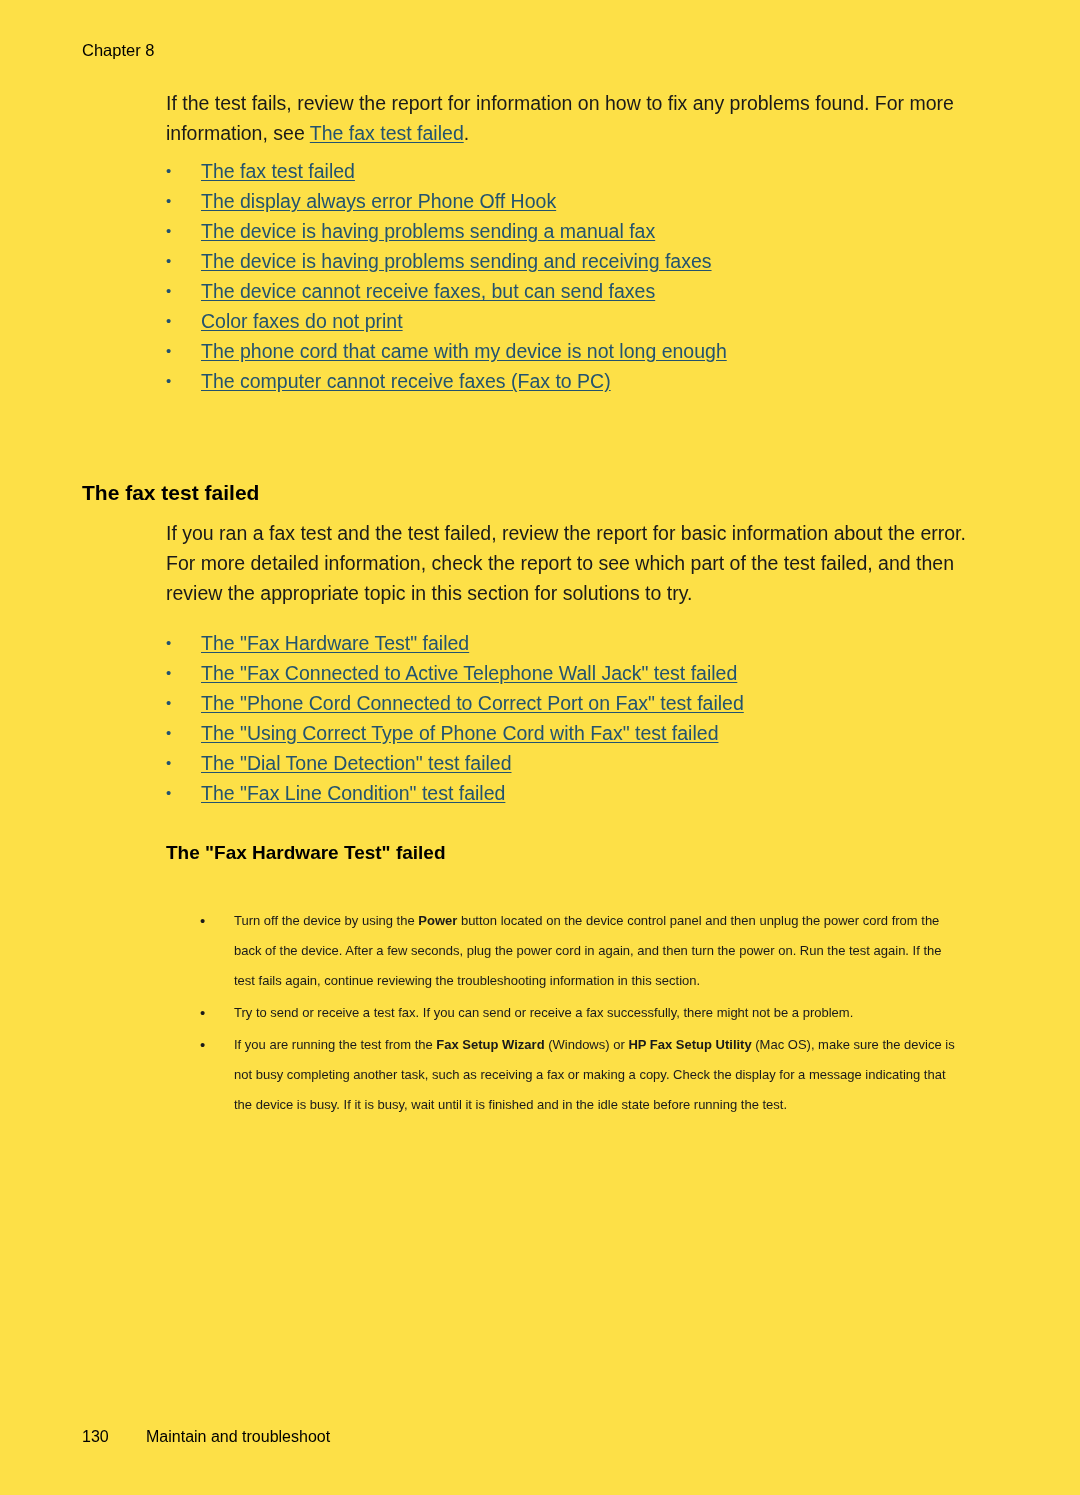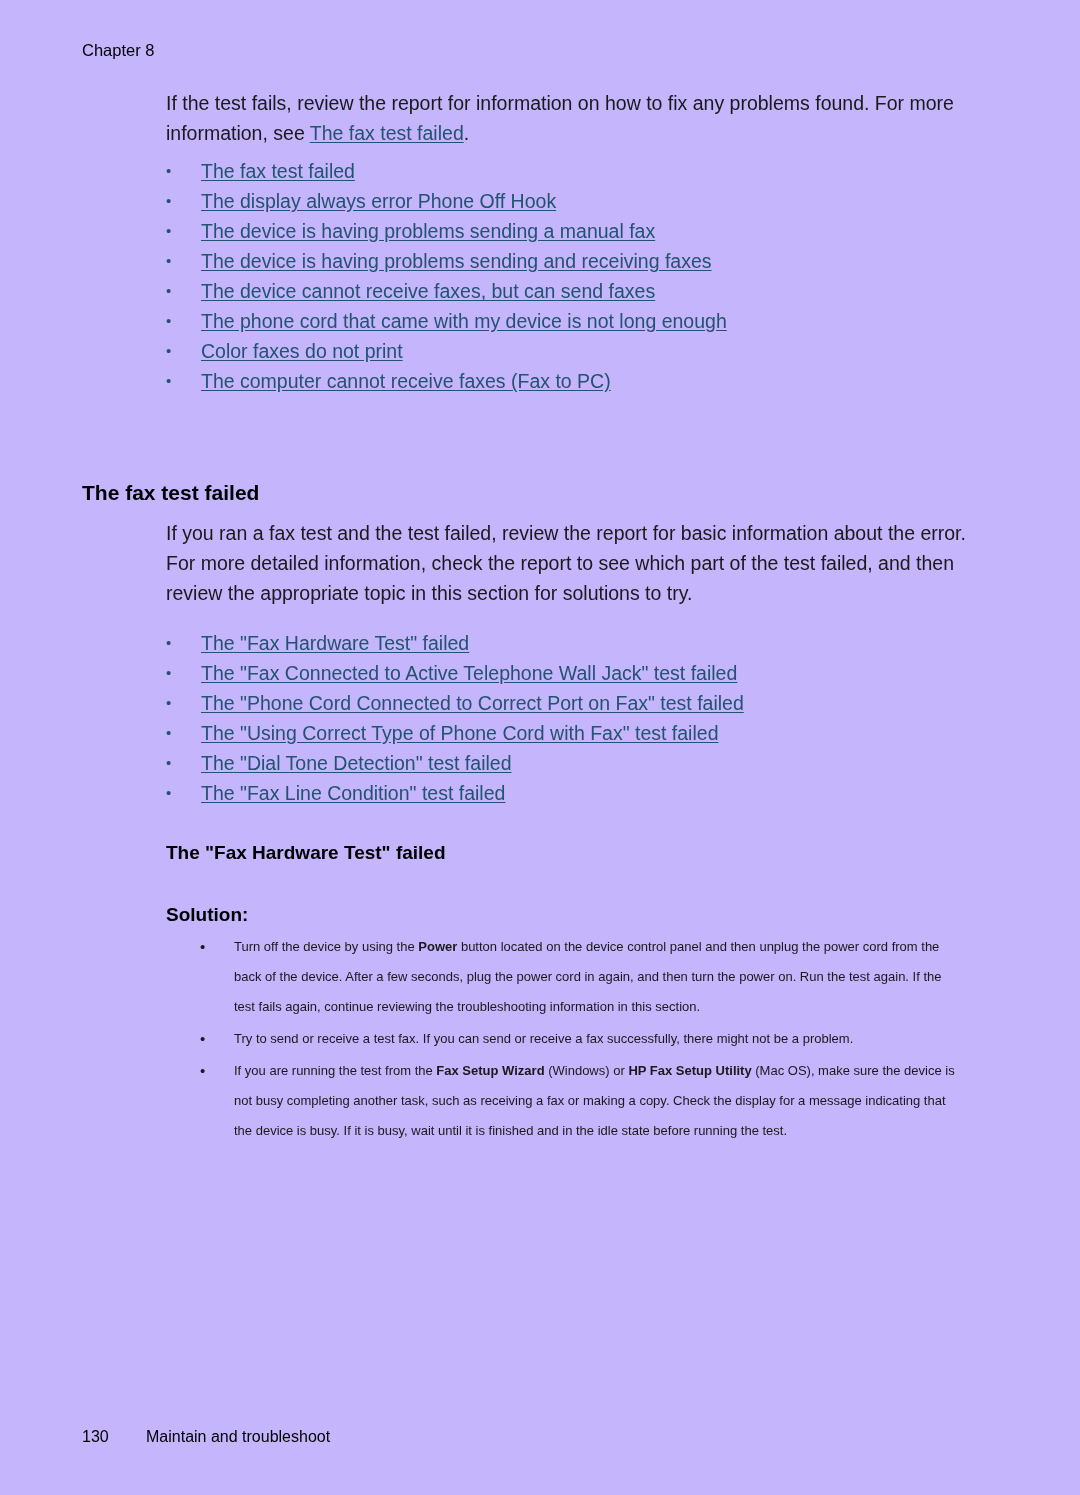--- a/index.html
+++ b/index.html
@@ -8,21 +8,21 @@
     background: #ffffff;
   }
   body {
     font-family: "Liberation Sans", sans-serif;
     color: #000000;
   }
   .page {
     position: relative;
     width: 1080px;
     height: 1495px;
-    background: #c4b5fd;
+    background: #fde047;
     overflow: hidden;
     box-sizing: border-box;
   }
 
   
   .chapter-head {
     position: absolute;
     left: 82px;
     top: 40px;
     font-size: 16.5px;
@@ -154,22 +154,22 @@
   <div class="content" style="top:88px;">
 
     <p class="body"><span>If the test fails, review the report for information on how to fix any problems found. For more information, see </span><a class="lnk" href="#">The fax test failed</a><span>.</span></p>
 
     <ul class="linklist">
       <li><a class="lnk" href="#">The fax test failed</a></li>
       <li><a class="lnk" href="#">The display always error Phone Off Hook</a></li>
       <li><a class="lnk" href="#">The device is having problems sending a manual fax</a></li>
       <li><a class="lnk" href="#">The device is having problems sending and receiving faxes</a></li>
       <li><a class="lnk" href="#">The device cannot receive faxes, but can send faxes</a></li>
+      <li><a class="lnk" href="#">Color faxes do not print</a></li>
       <li><a class="lnk" href="#">The phone cord that came with my device is not long enough</a></li>
-      <li><a class="lnk" href="#">Color faxes do not print</a></li>
       <li><a class="lnk" href="#">The computer cannot receive faxes (Fax to PC)</a></li>
     </ul>
   </div>
 
   <h2 class="section-title" style="top:480px;">The fax test failed</h2>
 
   <div class="content" style="top:518px;">
     <p class="body">If you ran a fax test and the test failed, review the report for basic information about the error. For more detailed information, check the report to see which part of the test failed, and then review the appropriate topic in this section for solutions to try.</p>
     <div class="gap-12"></div>
 
@@ -181,21 +181,20 @@
       <li><a class="lnk" href="#">The "Dial Tone Detection" test failed</a></li>
       <li><a class="lnk" href="#">The "Fax Line Condition" test failed</a></li>
     </ul>
   </div>
 
   <div class="content" style="top:840px;">
     <h3 class="sub-title">The "Fax Hardware Test" failed</h3>
 
     <div style="height:36px;"></div>
 
-    <h4 class="solution-title">Solution:</h4>
 
     <ul class="sollist">
       <li><span>Turn off the device by using the </span><b>Power</b><span> button located on the device control panel and then unplug the power cord from the back of the device. After a few seconds, plug the power cord in again, and then turn the power on. Run the test again. If the test fails again, continue reviewing the troubleshooting information in this section.</span></li>
 
       <li><span>Try to send or receive a test fax. If you can send or receive a fax successfully, there might not be a problem.</span></li>
 
       <li><span>If you are running the test from the </span><b>Fax Setup Wizard</b><span> (Windows) or </span><b>HP Fax Setup Utility</b><span> (Mac OS), make sure the device is not busy completing another task, such as receiving a fax or making a copy. Check the display for a message indicating that the device is busy. If it is busy, wait until it is finished and in the idle state before running the test.</span></li>
     </ul>
   </div>
 

